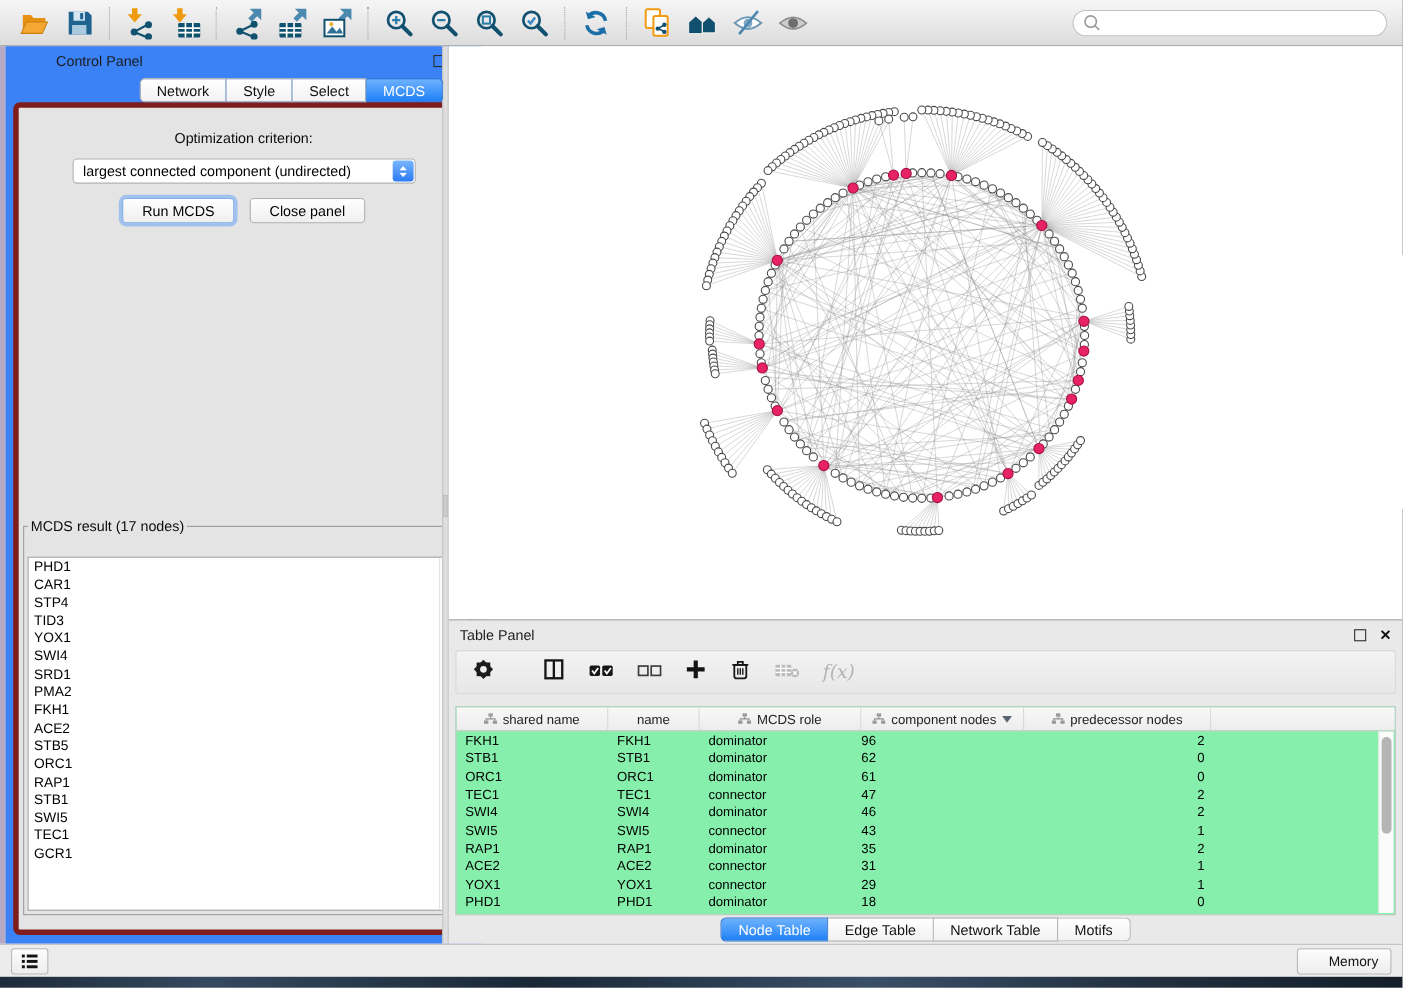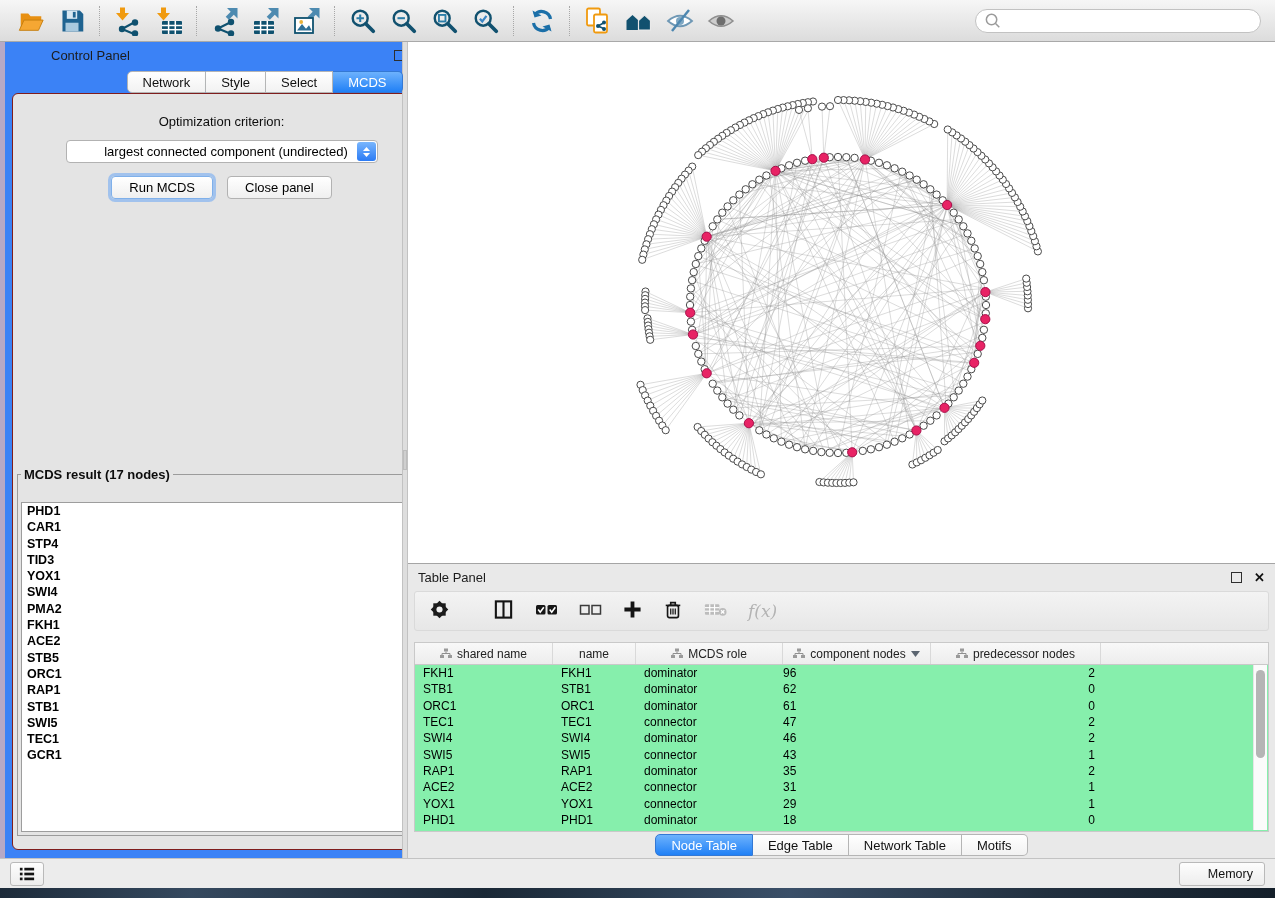--- a/index.html
+++ b/index.html
@@ -26,32 +26,32 @@
 
   
   .control-panel{position:absolute;left:5px;top:42px;width:397px;height:816px;background:#3b82f6;padding-left:36px;}
   .cp-tabs{position:absolute;left:50%;transform:translateX(-50%);top:29px;display:flex;height:22px;z-index:3;margin-left:43px;}
   .tab{background:linear-gradient(#ffffff,#f2f2f2);border:1px solid #b5b5b5;border-left-width:0;
     font-size:13px;color:#111;display:flex;align-items:center;justify-content:center;padding:0 15px;}
   .tab:first-child{border-left-width:1px;border-radius:5px 0 0 5px;}
   .tab:last-child{border-radius:0 5px 5px 0;}
   .tab.selected{background:linear-gradient(#6db2fd,#2080f6);color:#fff;border-color:#3378d4;}
   .tab-pane{position:absolute;left:7px;right:7px;top:51px;bottom:8px;background:#e4e4e4;
-    border:1px solid #7f1d1d;border-radius:6px;}
+    border:5px solid #7f1d1d;border-radius:6px;}
   .opt-label{text-align:center;padding-top:20px;font-size:13px;color:#0c0c0c;}
   .dropdown{margin:11px auto 0;width:312px;height:23px;background:#fff;border:1px solid #b2b2b2;border-radius:4px;
-    position:relative;display:flex;align-items:center;font-size:13px;padding-left:9px;box-sizing:border-box;color:#000;justify-content:center;}
+    position:relative;display:flex;align-items:center;font-size:13px;padding-left:9px;box-sizing:border-box;color:#000;}
   .dd-stepper{position:absolute;right:1px;top:1px;width:19px;height:19px;border-radius:3px;
     background:linear-gradient(#79b6fd,#2b7bf5);display:flex;flex-direction:column;align-items:center;justify-content:center;gap:2px;}
   .btn-row{display:flex;justify-content:center;gap:14px;margin-top:13px;}
   .btn{height:23px;padding:0 17px;background:linear-gradient(#ffffff,#efefef);border:1px solid #b2b2b2;
     border-radius:4px;font-size:13px;font-family:"Liberation Sans",sans-serif;color:#000;}
   .btn.focused{border-color:#7fb0ea;box-shadow:0 0 0 3px rgba(106,165,244,.55);}
   fieldset.mcds-result{position:absolute;left:4px;right:10px;top:373px;bottom:13px;border:1px solid #9b9b9b;
-    margin:0;padding:3px;font-weight:bold;}
+    margin:0;padding:3px;}
   fieldset.mcds-result legend{font-size:13px;color:#0c0c0c;padding:0 3px;}
   .listbox{position:absolute;left:3px;right:3px;top:20px;bottom:3px;background:#fff;border:1px solid #9d9d9d;overflow:hidden;}
   .listbox .track{position:absolute;right:0;top:0;bottom:0;width:11px;background:#fafafa;border-left:1px solid #e4e4e4;}
   .list-item{font-size:12.5px;line-height:16.3px;padding-left:5px;color:#000;}
 
   
   .v-divider{position:absolute;left:402px;top:42px;width:6px;height:816px;background:#dedede;
     border-left:1px solid #c2c2c2;border-right:1px solid #c2c2c2;box-sizing:border-box;}
   .v-divider .grip{position:absolute;left:0;right:0;top:408px;height:18px;background:#cfcfcf;border:1px solid #bdbdbd;}
 
@@ -280,20 +280,21 @@
       <fieldset class="mcds-result">
         <legend>MCDS result (17 nodes)</legend>
         <div class="listbox">
           <div class="track"></div>
         <div class="list-item">PHD1</div>
             <div class="list-item">CAR1</div>
             <div class="list-item">STP4</div>
             <div class="list-item">TID3</div>
             <div class="list-item">YOX1</div>
             <div class="list-item">SWI4</div>
+            <div class="list-item">SRD1</div>
             <div class="list-item">PMA2</div>
             <div class="list-item">FKH1</div>
             <div class="list-item">ACE2</div>
             <div class="list-item">STB5</div>
             <div class="list-item">ORC1</div>
             <div class="list-item">RAP1</div>
             <div class="list-item">STB1</div>
             <div class="list-item">SWI5</div>
             <div class="list-item">TEC1</div>
             <div class="list-item">GCR1</div>

